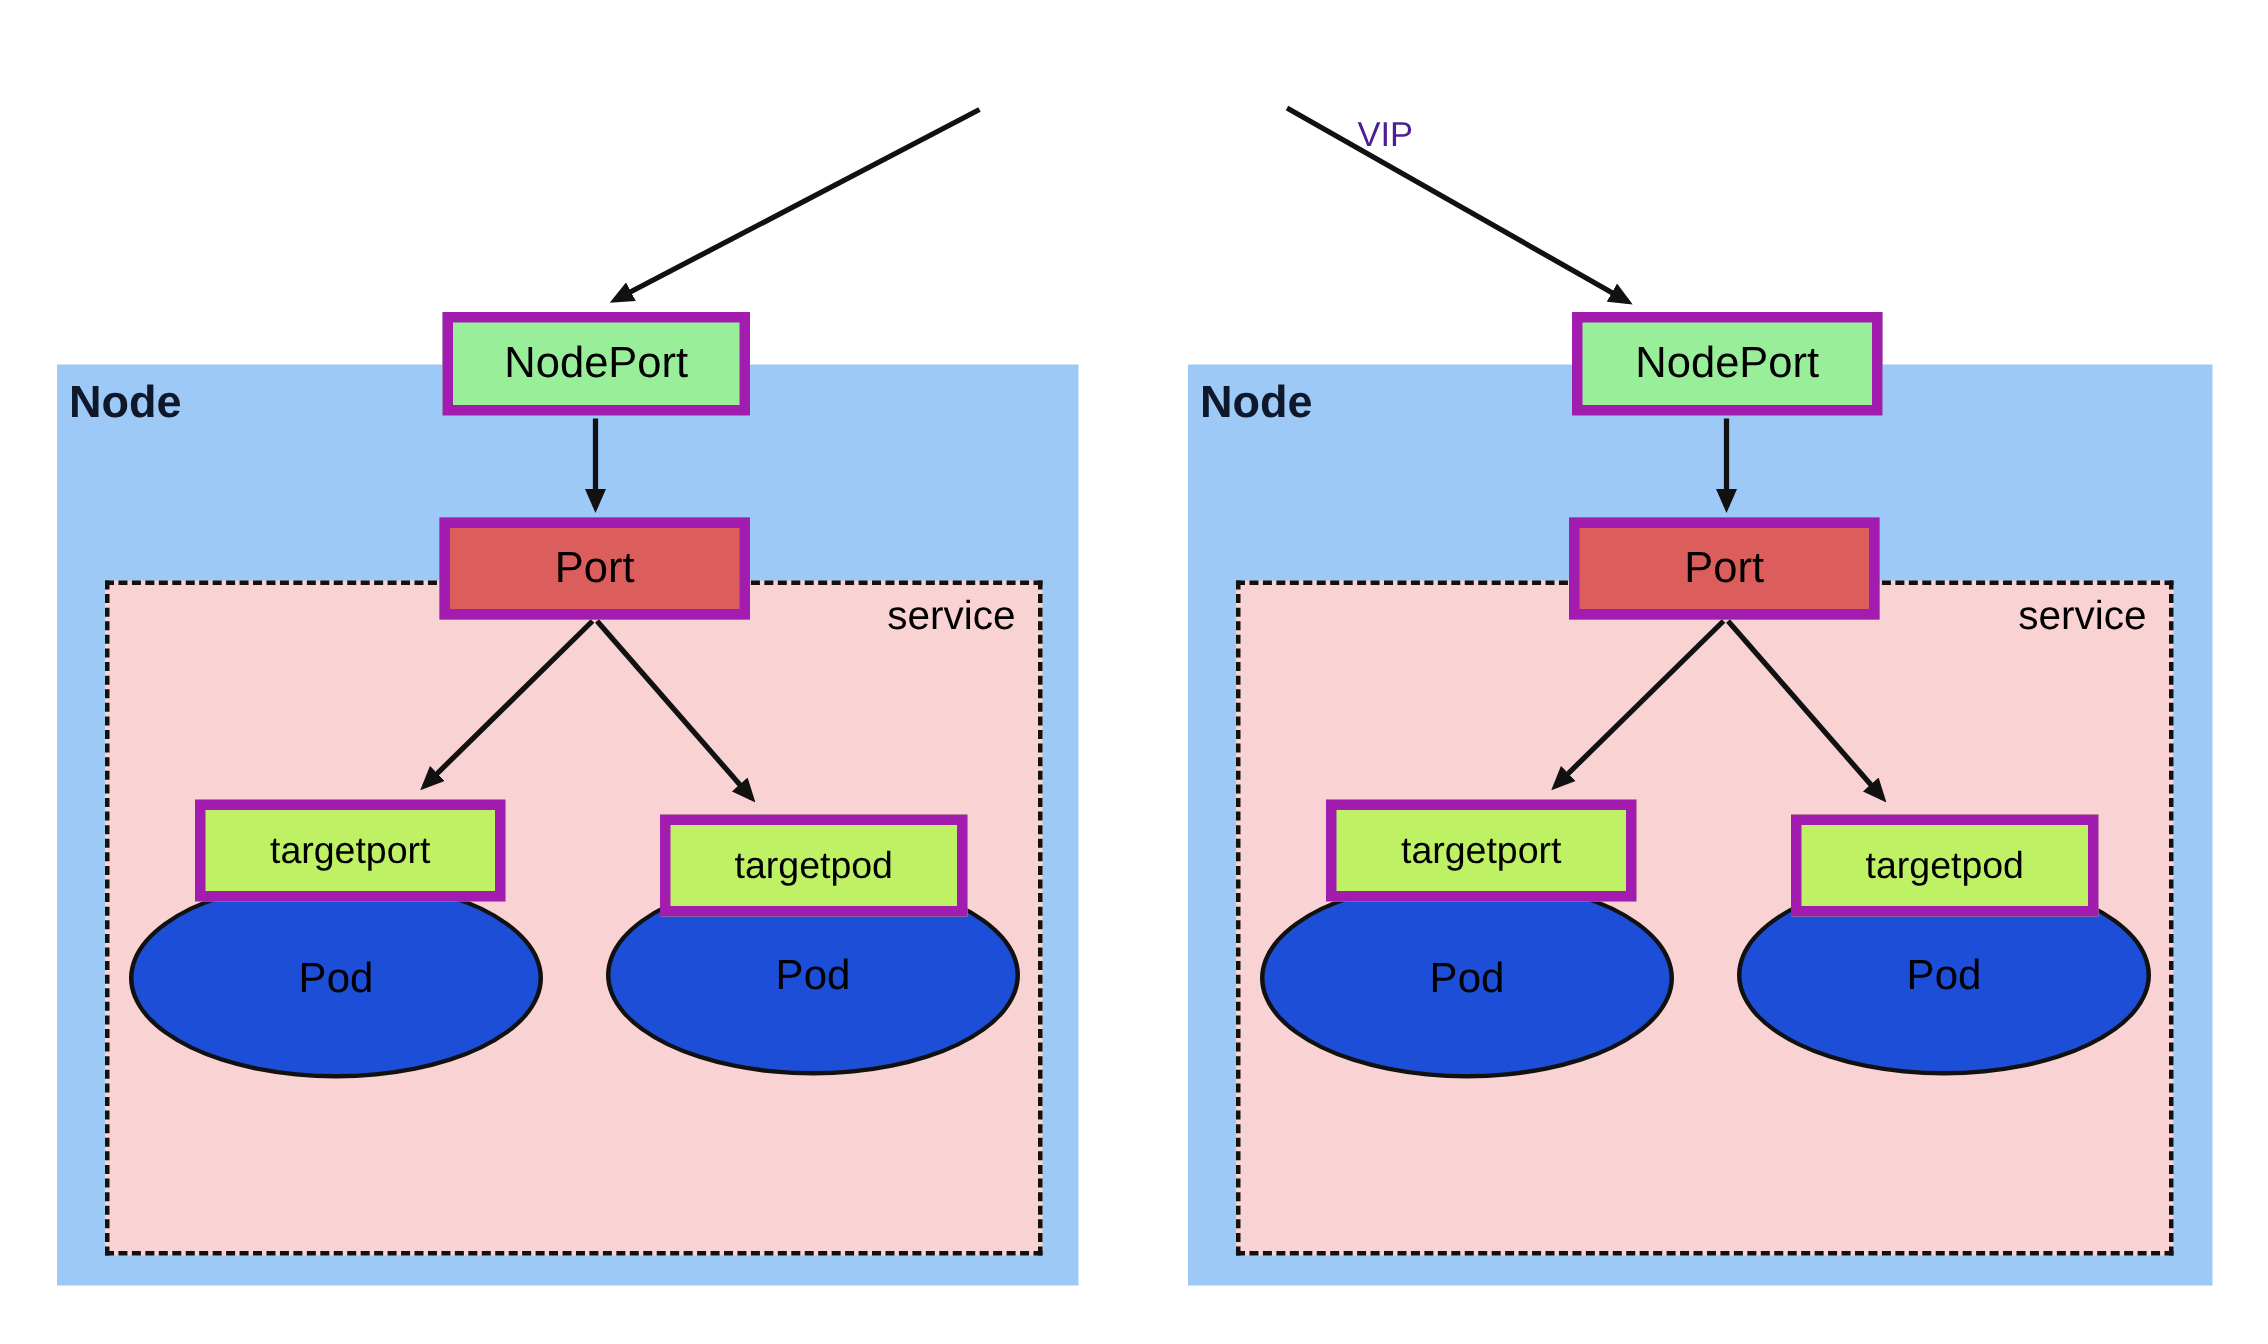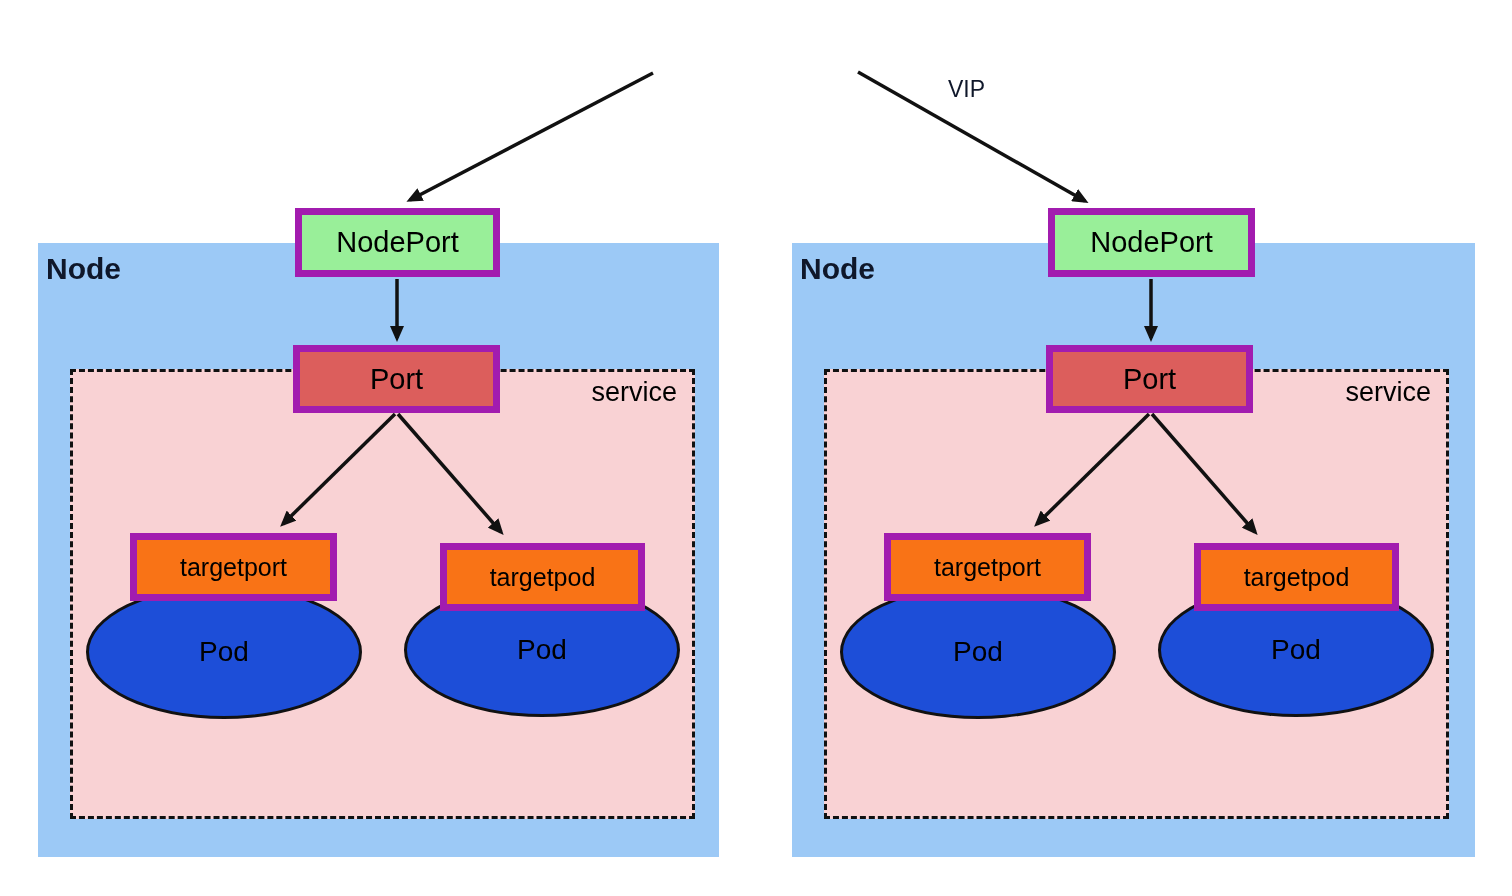--- a/index.html
+++ b/index.html
@@ -12,48 +12,48 @@
   .node-box {
     position:absolute; top:243px; height:614px; background:#9CC9F6; z-index:1;
   }
   .node-left  { left:38px;  width:681px; }
   .node-right { left:792px; width:683px; }
   .node-label {
     position:absolute; top:9px; left:8px; font-weight:bold; font-size:30px; color:#0f172a;
   }
   
   .service-box {
-    position:absolute; top:369px; width:625px; height:450px;
+    position:absolute; top:387px; width:625px; height:450px;
     background:#F9D2D4; border:3px dashed #111; z-index:2;
   }
   .service-left  { left:70px; }
   .service-right { left:824px; }
   .service-label {
     position:absolute; top:5px; right:15px; font-size:27px; color:#000;
   }
   
   .arrows { position:absolute; left:0; top:0; z-index:3; }
   
   .rect-box {
     position:absolute; border:7px solid #a21caf; display:flex;
     align-items:center; justify-content:center; font-size:29px; z-index:5;
   }
   .lb-box {
     left:653px; top:37px; width:205px; height:68px;
     background:#CDD9EB; border:4px solid #111; border-radius:14px;
     font-size:23px; z-index:5;
   }
   .vip-label {
-    position:absolute; left:905px; top:76px; font-size:23px; color:#0f172a; z-index:5;margin-left:43px;
+    position:absolute; left:905px; top:76px; font-size:23px; color:#4c1d95; z-index:5;
   }
   .nodeport-left  { left:295px;  top:208px; width:205px; height:69px; background:#99EF99; }
   .nodeport-right { left:1048px; top:208px; width:207px; height:69px; background:#99EF99; }
   .port-left  { left:293px;  top:345px; width:207px; height:68px; background:#DC5E5C; }
   .port-right { left:1046px; top:345px; width:207px; height:68px; background:#DC5E5C; }
-  .target-box { background:#f97316; font-size:25px; }
+  .target-box { background:#bef264; font-size:25px; }
   .targetport-left  { left:130px;  top:533px; width:207px; height:68px; }
   .targetpod-left   { left:440px;  top:543px; width:205px; height:68px; }
   .targetport-right { left:884px;  top:533px; width:207px; height:68px; }
   .targetpod-right  { left:1194px; top:543px; width:205px; height:68px; }
   
   .pod-ellipse {
     position:absolute; width:276px; height:134px; background:#1d4ed8;
     border:3px solid #111; border-radius:50%; display:flex;
     align-items:center; justify-content:center; font-size:28px; z-index:4;
   }

